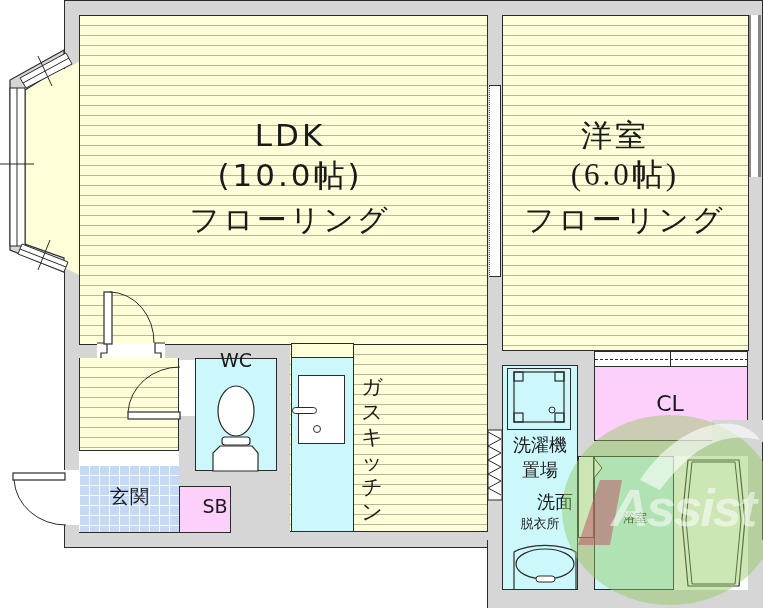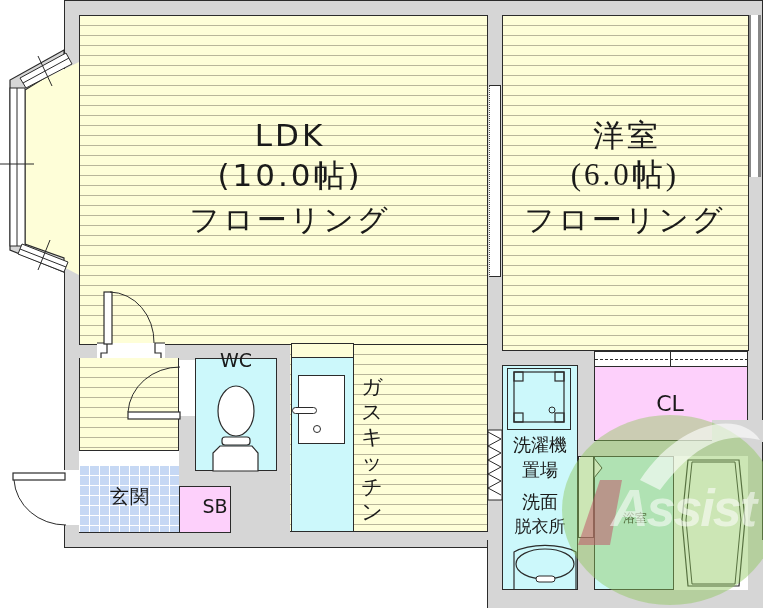--- a/index.html
+++ b/index.html
@@ -42,21 +42,21 @@
   <line x1="38" y1="270" x2="50" y2="240" stroke="#2b2b2b" stroke-width="1"></line>
 </svg>
 
 <div class="label big" style="left:190px;top:118px;width:200px;">LDK</div>
 <div class="label big" style="left:180px;top:158px;width:220px;">(10.0帖)</div>
 <div class="label mid" style="left:180px;top:203px;width:220px;">フローリング</div>
 
 <div class="abs floor edge" style="left:502px;top:15px;width:247px;height:336px;"></div>
 <div class="abs" style="left:749px;top:15px;width:12px;height:162px;background:#fff;border-left:2px solid #888;border-right:3px solid #888;"></div>
 <div class="abs" style="left:489px;top:85px;width:12px;height:192px;background:#fff;border:1px solid #2b2b2b;border-left:1px dotted #555;"></div>
-<div class="label big" style="left:527px;top:118px;width:200px;">洋室</div>
+<div class="label big" style="left:515px;top:118px;width:200px;">洋室</div>
 <div class="label big" style="left:515px;top:158px;width:220px;font-family:Liberation Serif, serif;">(6.0帖)</div>
 <div class="label mid" style="left:515px;top:203px;width:220px;">フローリング</div>
 
 <div class="abs floor" style="left:79px;top:358px;width:100px;height:110px;border-left:1.5px solid #2b2b2b;border-right:1.5px solid #2b2b2b;"></div>
 <div class="abs white" style="left:79px;top:450px;width:100px;height:16px;border-top:1px solid #2b2b2b;"></div>
 
 <div class="abs tile" style="left:79px;top:465px;width:100px;height:68px;border-bottom:1.5px solid #2b2b2b;"></div>
 <div class="label mid" style="left:90px;top:486px;width:80px;font-size:19px;letter-spacing:1px;">玄関</div>
 <div class="abs pink" style="left:179px;top:486px;width:52px;height:47px;border:1.5px solid #2b2b2b;"></div>
 <div class="label" style="left:179px;top:496px;width:72px;font-size:19px;">SB</div>
@@ -99,22 +99,22 @@
 <svg width="763" height="608">
   <rect x="514" y="372" width="50" height="50" fill="none" stroke="#2b2b2b" stroke-width="1.2"></rect>
   <rect x="514" y="372" width="9" height="9" fill="none" stroke="#2b2b2b" stroke-width="1.2"></rect>
   <rect x="555" y="372" width="9" height="9" fill="none" stroke="#2b2b2b" stroke-width="1.2"></rect>
   <rect x="514" y="413" width="9" height="9" fill="none" stroke="#2b2b2b" stroke-width="1.2"></rect>
   <rect x="555" y="413" width="9" height="9" fill="none" stroke="#2b2b2b" stroke-width="1.2"></rect>
   <circle cx="552" cy="410" r="3" fill="none" stroke="#2b2b2b" stroke-width="1"></circle>
 </svg>
 <div class="label" style="left:502px;top:435px;width:76px;font-size:18px;">洗濯機</div>
 <div class="label" style="left:502px;top:460px;width:76px;font-size:18px;">置場</div>
-<div class="label" style="left:502px;top:492px;width:76px;font-size:18px;">洗面</div>
-<div class="label" style="left:502px;top:517px;width:76px;font-size:17px;">脱衣所</div>
+<div class="label" style="left:502px;top:492px;width:76px;font-size:18px;padding-left:15px;">洗面</div>
+<div class="label" style="left:502px;top:517px;width:76px;font-size:13px;">脱衣所</div>
 <svg width="763" height="608">
   <path d="M514,590 L514,552 A40,18 0 0 1 576,552 L576,590" fill="none" stroke="#2b2b2b" stroke-width="1.2"></path>
   <ellipse cx="545" cy="564" rx="29" ry="15" fill="none" stroke="#2b2b2b" stroke-width="1.2"></ellipse>
   <rect x="536" y="576" width="19" height="6" rx="3" fill="#fff" stroke="#2b2b2b" stroke-width="1"></rect>
 </svg>
 
 <svg width="763" height="608">
   <rect x="488" y="430" width="14" height="70" fill="#fff" stroke="#2b2b2b" stroke-width="1"></rect>
   <polyline points="488,432 501,439 488,446 501,453 488,460 501,467 488,474 501,481 488,488 501,495" fill="none" stroke="#2b2b2b" stroke-width="1"></polyline>
 </svg>

